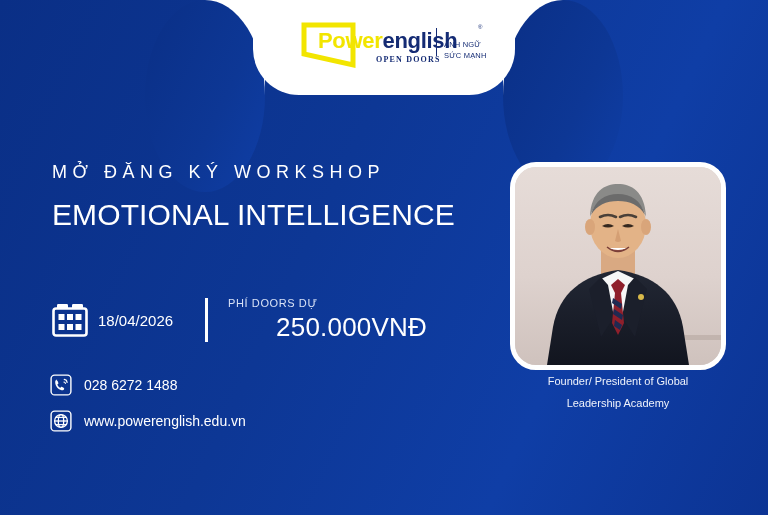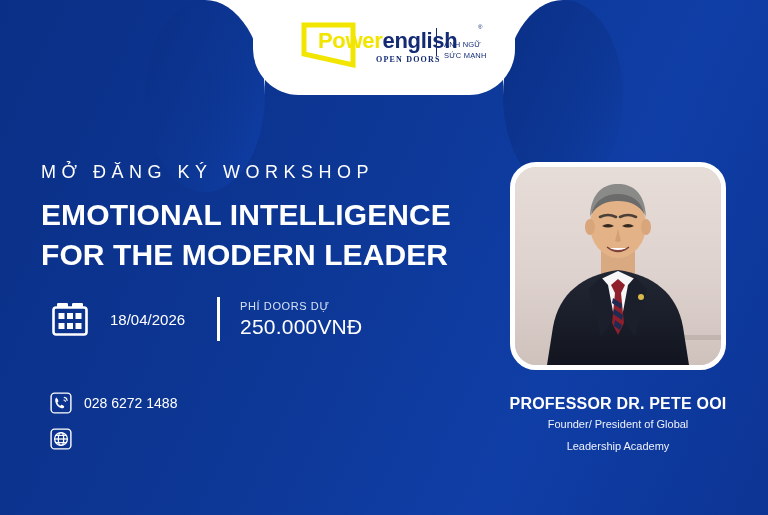--- a/index.html
+++ b/index.html
@@ -116,86 +116,87 @@
     position: absolute;
     left: 182px;
     top: 6px;
     font-size: 6px;
     color: #142b74;
   }
 
   
   .left-col {
     position: absolute;
-    left: 41px;
+    left: 52px;
     top: 162px;
     width: 450px;
     z-index: 5;
   }
   .kicker {
     font-size: 18px;
     font-weight: 500;
     letter-spacing: 5.5px;
     color: #ffffff;
     margin: 0 0 12px 0;
     white-space: nowrap;
   }
   .title-1, .title-2 {
     font-size: 30px;
-    font-weight: 700;
+    font-weight: 400;
     color: #ffffff;
     letter-spacing: 0.1px;
     margin: 0;
     line-height: 1.32;
     white-space: nowrap;
   }
 
   
   .info-row {
     position: absolute;
     left: 50px;
     top: 297px;
     display: flex;
     align-items: center;
     z-index: 5;
   }
   .cal-icon { width: 40px; height: 40px; flex: 0 0 auto; }
   .date-block {
-    margin-left: 20px;
+    margin-left: 8px;
     color: #ffffff;
     font-size: 15px;
     line-height: 21px;
     white-space: nowrap;
   }
   .vsep {
     width: 3px;
     height: 44px;
     background: #ffffff;
     margin: 0 20px 0 32px;
     flex: 0 0 auto;
   }
   .fee-label {
     font-size: 11px;
     letter-spacing: 0.6px;
     color: #d8e2f6;
     margin-bottom: 3px;
     white-space: nowrap;
   }
   .fee-value {
-    font-size: 21px;
+    font-size: 26px;
     color: #ffffff;
     letter-spacing: 0.2px;
     white-space: nowrap;
+    margin-left: 48px;
   }
 
   
   .contacts {
     position: absolute;
     left: 50px;
-    top: 392px;
+    top: 374px;
     z-index: 5;
   }
   .contact-item {
     display: flex;
     align-items: center;
     margin-bottom: 14px;
   }
   .contact-icon { width: 22px; height: 22px; flex: 0 0 auto; }
   .contact-text {
     margin-left: 12px;
@@ -261,21 +262,20 @@
     <div class="logo-vn">
       <span>ANH NGỮ</span><br>
       <span>SỨC MẠNH</span>
     </div>
     <div class="logo-reg">®</div>
   </div>
 
   <div class="left-col">
     <p class="kicker">MỞ ĐĂNG KÝ WORKSHOP</p>
     <h1 class="title-1">EMOTIONAL INTELLIGENCE</h1>
-    <h1 class="title-2">FOR THE MODERN LEADER</h1>
   </div>
 
   <div class="info-row">
     <svg class="cal-icon" viewBox="0 0 40 40">
       <rect x="3.5" y="8.5" width="33" height="27" rx="2.5" fill="none" stroke="#ffffff" stroke-width="2.6"></rect>
       <rect x="7" y="4" width="11" height="5" rx="1.2" fill="#ffffff"></rect>
       <rect x="22" y="4" width="11" height="5" rx="1.2" fill="#ffffff"></rect>
       <rect x="8.5" y="14" width="6" height="6" fill="#ffffff"></rect>
       <rect x="17" y="14" width="6" height="6" fill="#ffffff"></rect>
       <rect x="25.5" y="14" width="6" height="6" fill="#ffffff"></rect>
@@ -305,20 +305,21 @@
     </div>
     <div class="contact-item">
       <svg class="contact-icon" viewBox="0 0 22 22">
         <rect x="1.1" y="1.1" width="19.8" height="19.8" rx="3.5" fill="none" stroke="#ffffff" stroke-width="1.4"></rect>
         <circle cx="11" cy="11" r="6.4" fill="none" stroke="#ffffff" stroke-width="1.3"></circle>
         <ellipse cx="11" cy="11" rx="2.7" ry="6.4" fill="none" stroke="#ffffff" stroke-width="1.3"></ellipse>
         <line x1="4.6" y1="11" x2="17.4" y2="11" stroke="#ffffff" stroke-width="1.3"></line>
         <line x1="5.6" y1="7.4" x2="16.4" y2="7.4" stroke="#ffffff" stroke-width="1.1"></line>
         <line x1="5.6" y1="14.6" x2="16.4" y2="14.6" stroke="#ffffff" stroke-width="1.1"></line>
       </svg>
+      <span class="contact-text">www.powerenglish.edu.vn</span>
     </div>
   </div>
 
   <div class="speaker">
     <div class="photo-frame">
       <div class="photo-inner">
         <svg viewBox="0 0 206 198" width="100%" height="100%" preserveAspectRatio="xMidYMid slice">
           <defs>
             <linearGradient id="wallg" x1="0" y1="0" x2="0" y2="1">
               <stop offset="0%" stop-color="#e6dcd8"></stop>
@@ -365,20 +366,19 @@
           <path d="M107 59 q6 -4 12 0 q-6 3 -12 0" fill="#35281f"></path>
 
           <path d="M103 62 l-3 12 q3 2 6 0 z" fill="#d49f74"></path>
 
           <path d="M92 80 q11 9 22 0 q-11 5 -22 0 z" fill="#8d4b43"></path>
           <path d="M94 81 q9 4 18 0" fill="#ffffff"></path>
           <path d="M92 80 q11 9 22 0" stroke="#7a3f38" stroke-width="1.4" fill="none"></path>
         </svg>
       </div>
     </div>
-    <div class="speaker-name">PROFESSOR DR. PETE OOI</div>
     <div class="speaker-role">
       <div>Founder/ President of Global</div>
       <div>Leadership Academy</div>
     </div>
   </div>
 
 </div>
 
 </body></html>

